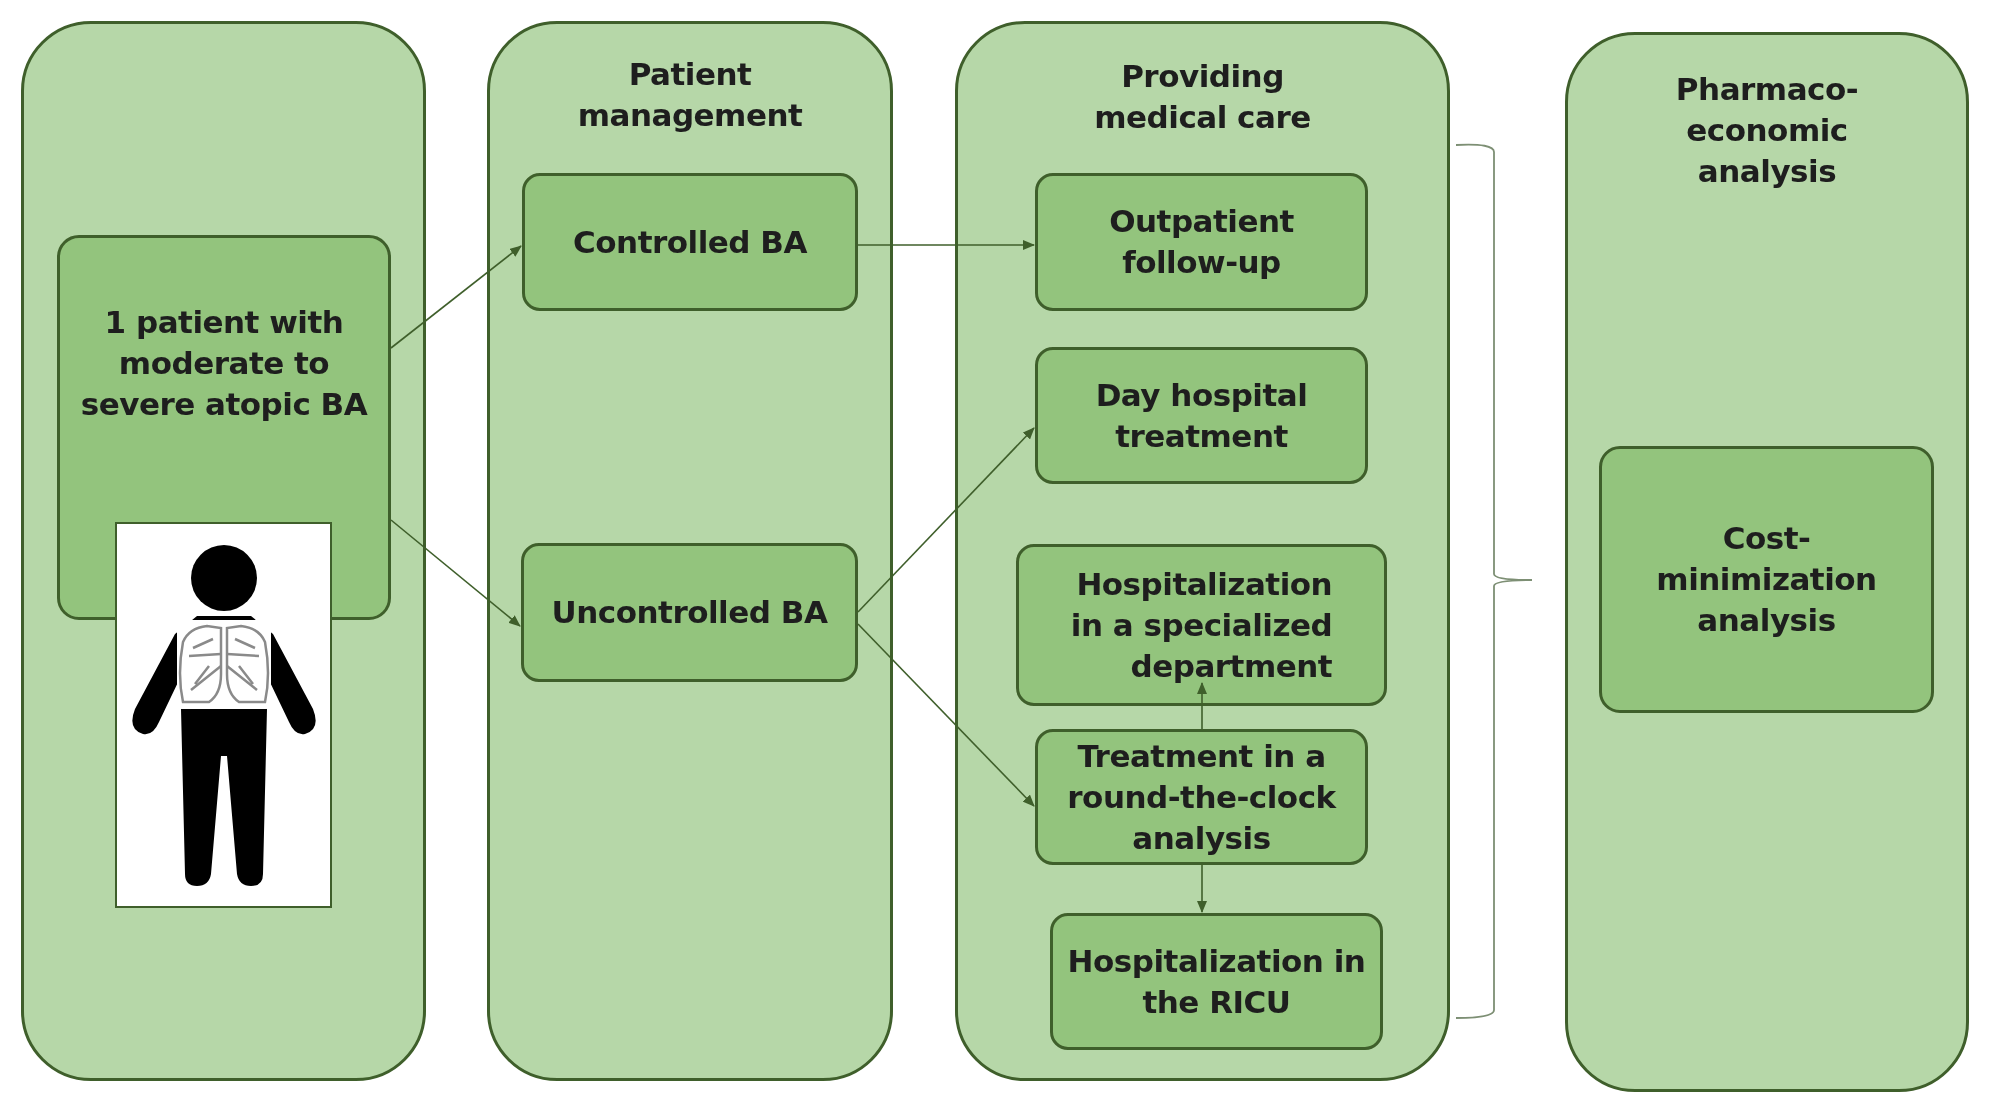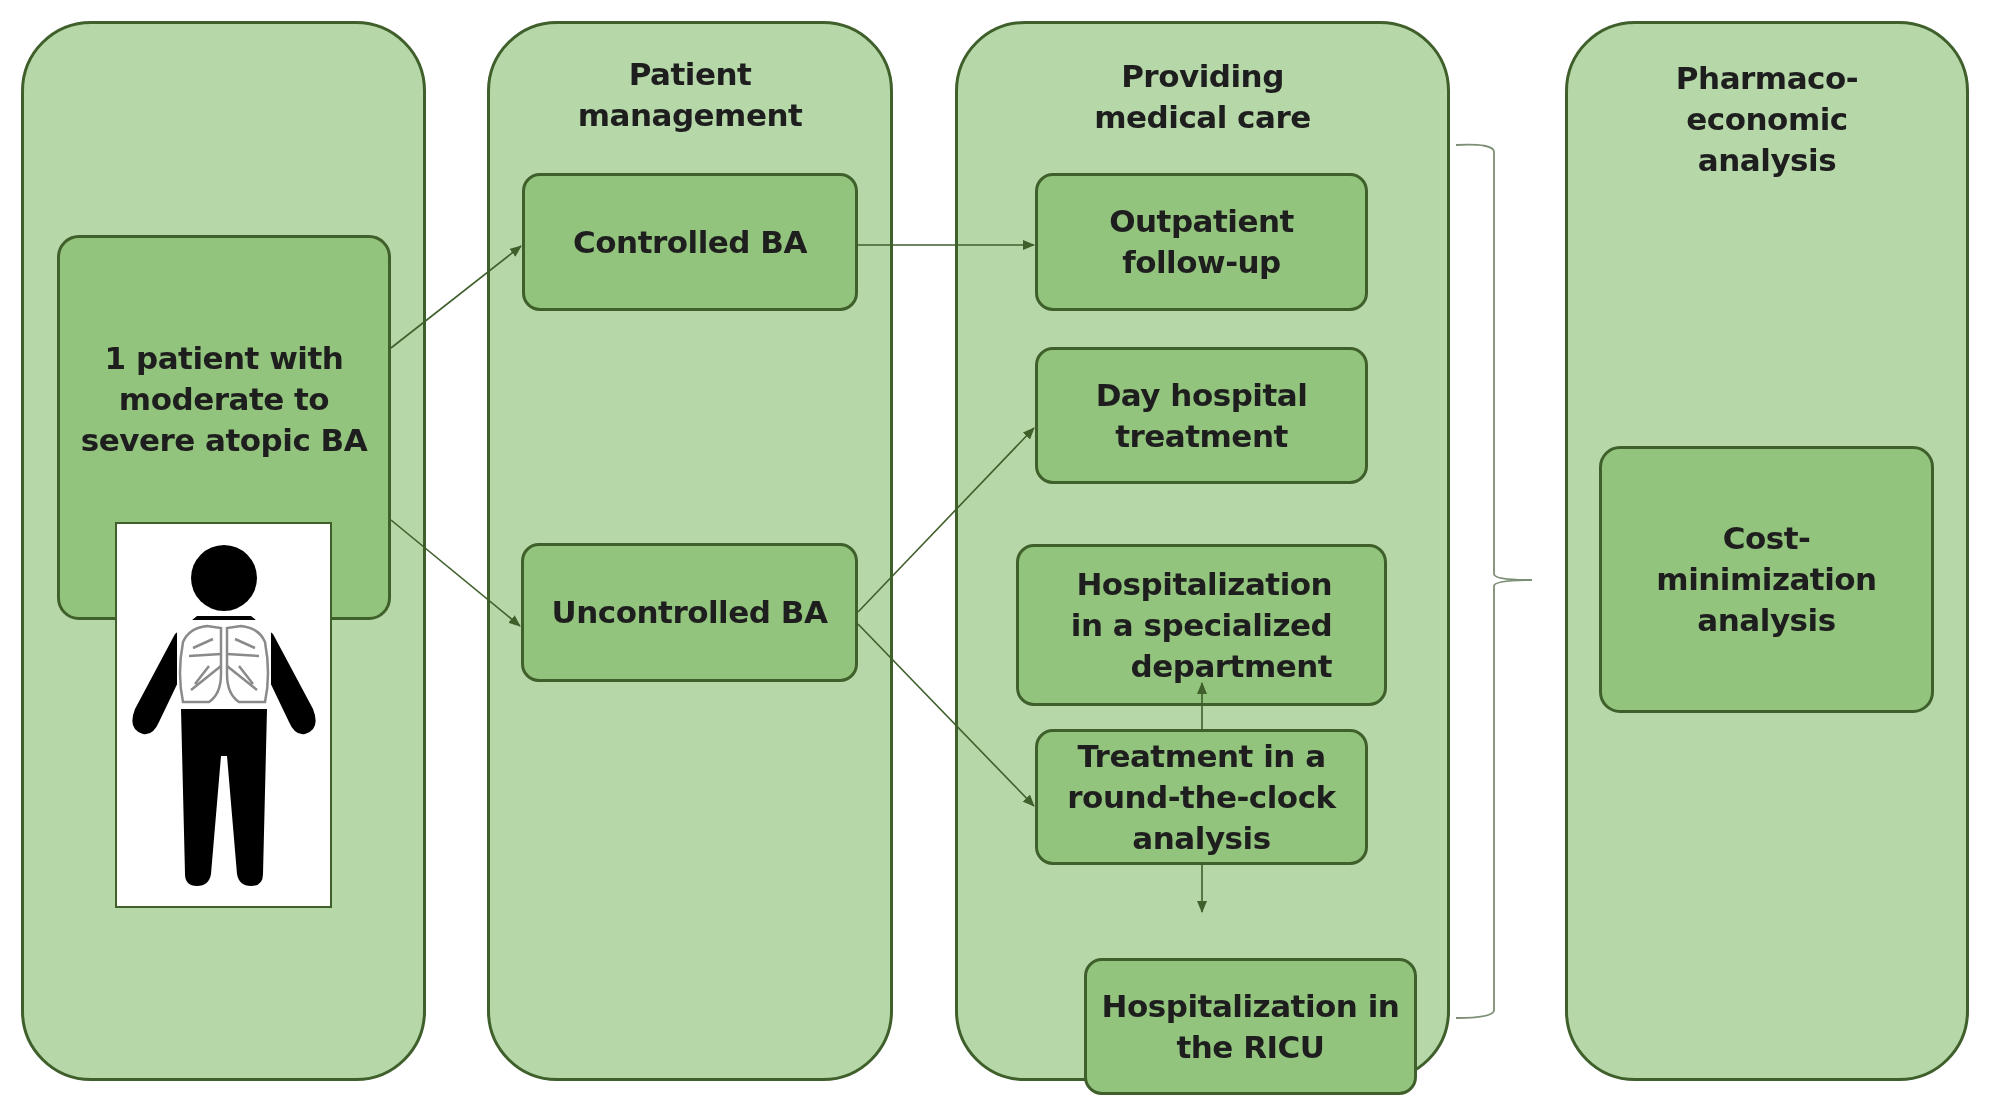--- a/index.html
+++ b/index.html
@@ -28,27 +28,27 @@
 <div class="col" style="left:487px; top:21px; width:406px; height:1060px;">
   <div class="col-title" style="top:22px; white-space:pre-line;">Patient
 management</div>
 </div>
 
 <div class="col" style="left:955px; top:21px; width:495px; height:1060px;">
   <div class="col-title" style="top:24px; white-space:pre-line;">Providing
 medical care</div>
 </div>
 
-<div class="col" style="left:1565px; top:21px; width:404px; height:1060px;padding-left:29px;">
+<div class="col" style="left:1565px; top:32px; width:404px; height:1060px;padding-left:29px;">
   <div class="col-title" style="top:26px; white-space:pre-line;">Pharmaco-
 economic
 analysis</div>
 </div>
 
-<div class="box" style="left:57px; top:235px; width:334px; height:385px; align-items:flex-start; padding-top:100px; border-radius:22px;">
+<div class="box" style="left:57px; top:235px; width:334px; height:385px; align-items:flex-start; padding-top:64px; border-radius:22px;">
   <span>1 patient with
 moderate to
 severe atopic BA</span>
 </div>
 
 <div class="figure" style="left:115px; top:522px; width:217px; height:386px;">
   <svg width="213" height="382" viewBox="0 0 213 382">
     <circle cx="107" cy="54" r="33" fill="#000"></circle>
     <path d="M80 92 L134 92 L156 110 L196 185 Q204 205 188 210 Q178 212 172 198 L150 152 L150 185 L64 185 L64 152 L42 198 Q36 212 26 210 Q10 205 18 185 L58 110 Z" fill="#000"></path>
     <rect x="60" y="96" width="94" height="90" rx="8" fill="#fff"></rect>
@@ -80,21 +80,21 @@
 <div class="box" style="left:1016px; top:544px; width:371px; height:162px;text-align:right;">
   <span>Hospitalization
 in a specialized
 department</span>
 </div>
 <div class="box" style="left:1035px; top:729px; width:333px; height:136px;">
   <span>Treatment in a
 round-the-clock
 analysis</span>
 </div>
-<div class="box" style="left:1084px; top:913px; width:333px; height:137px;margin-top:45px;">
+<div class="box" style="left:1050px; top:913px; width:333px; height:137px;">
   <span>Hospitalization in
 the RICU</span>
 </div>
 
 <div class="box" style="left:1599px; top:446px; width:335px; height:267px; border-radius:21px;">
   <span>Cost-
 minimization
 analysis</span>
 </div>
 

